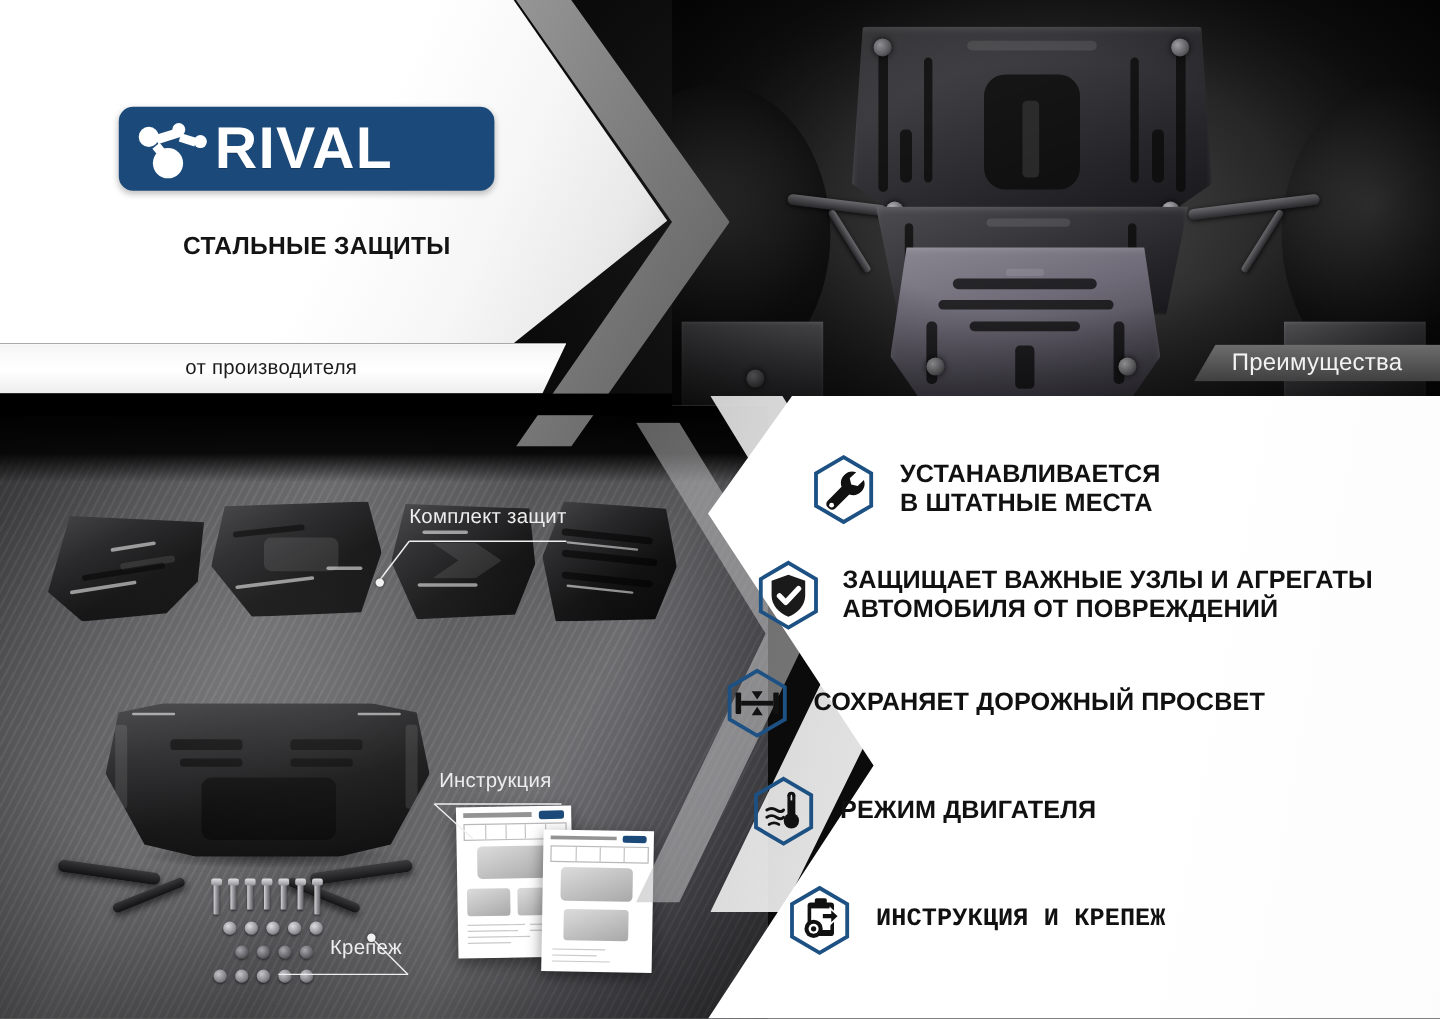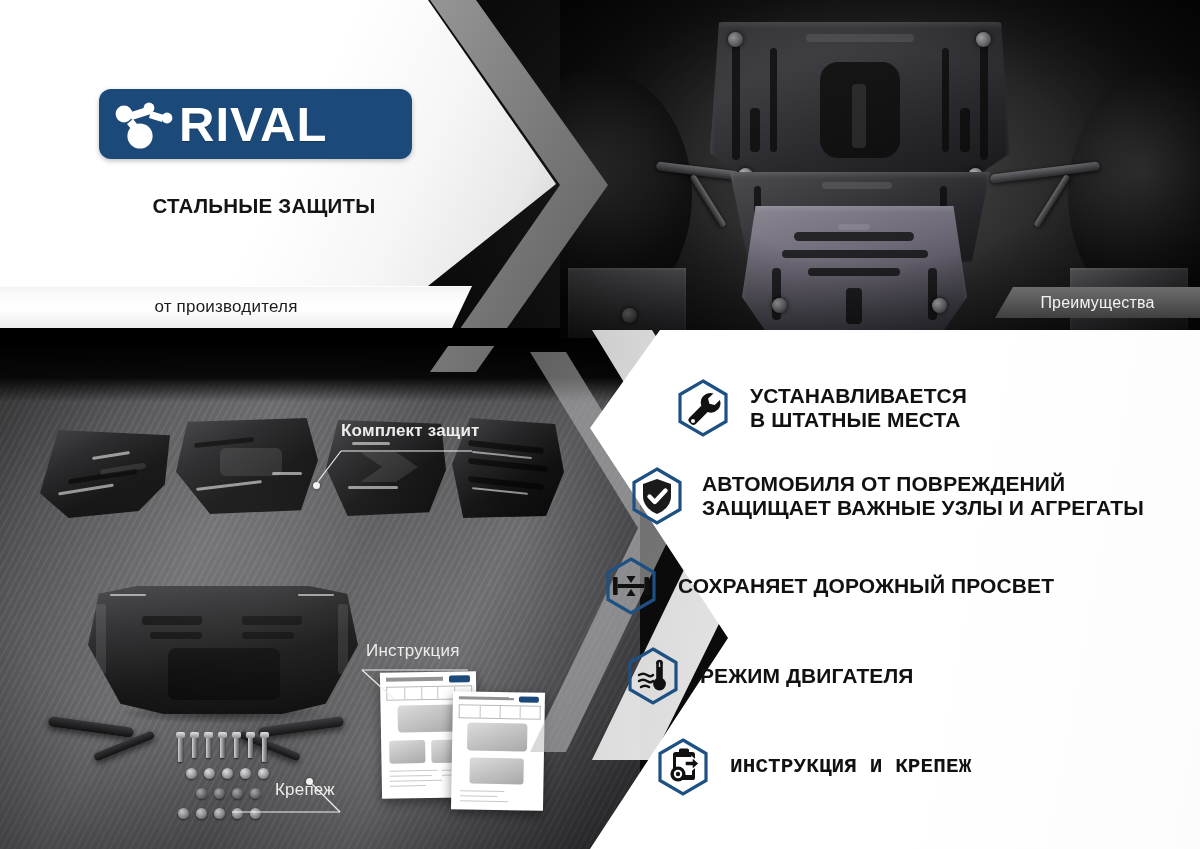--- a/index.html
+++ b/index.html
@@ -207,21 +207,21 @@
     color:#141414;letter-spacing:.2px;
   }
 
   
   .adv-tab{
     position:absolute;left:995px;top:287px;width:205px;height:31px;
     background:linear-gradient(180deg,#6d6d6d 0%,#5b5b5b 40%,#3f3f3f 100%);
     clip-path:polygon(18px 0,205px 0,205px 31px,0 31px);
     display:flex;align-items:center;justify-content:center;
   }
-  .adv-tab span{color:#f2f2f2;font-size:16px;letter-spacing:.2px;}
+  .adv-tab span{color:#f2f2f2;font-size:20px;letter-spacing:.2px;}
 
   
   .features{position:absolute;left:600px;top:366px;width:600px;}
   .feat{display:flex;align-items:center;margin-bottom:0;}
   .feat .hexwrap{flex:none;display:flex;align-items:center;justify-content:center;}
   .feat .ftext{
     font-weight:bold;color:#111;line-height:1.14;letter-spacing:.1px;
   }
   #f0{margin-left:72px;height:84px;}
   #f1{margin-left:26px;height:92px;}
@@ -420,21 +420,21 @@
         <i style="left:50%"></i>
         <i style="left:75%"></i>
     </div>
     <div class="sh-img" style="left:16%;top:26%;width:66%;height:24%;border-radius:4px;"></div>
     <div class="sh-img" style="left:20%;top:56%;width:58%;height:22%;border-radius:3px;"></div>
     <div class="sh-ln" style="left:10%;top:84%;width:48%;"></div>
     <div class="sh-ln" style="left:10%;top:88%;width:40%;"></div>
     <div class="sh-ln" style="left:10%;top:92%;width:52%;"></div>
   </div>
 
-  <div class="callout" style="left:341px;top:421px;font-weight:bold;">
+  <div class="callout" style="left:341px;top:421px;">
     <span>Комплект защит</span>
   </div>
   <svg class="leader" style="left:300px;top:436px;width:180px;height:60px;" viewBox="0 0 180 60">
     <line x1="41" y1="15" x2="172" y2="15" stroke="#efefef" stroke-width="1.2"></line>
     <line x1="41" y1="15" x2="16" y2="48" stroke="#efefef" stroke-width="1.2"></line>
   </svg>
   <div class="dot" style="left:313px;top:482px;"></div>
 
   <div class="callout" style="left:366px;top:641px;">
     <span>Инструкция</span>
@@ -505,22 +505,22 @@
 
     <div class="feat" id="f1">
       <div class="hexwrap">
         <svg width="62" height="62" viewBox="0 0 62 62">
           <polygon points="31,4 54,17.5 54,44.5 31,58 8,44.5 8,17.5" fill="none" stroke="#1d5183" stroke-width="3.2"></polygon>
           <path d="M31 14 L45 19 v12c0 8.6-6.2 14.6-14 18-7.8-3.4-14-9.4-14-18V19z" fill="#1a1a1a"></path>
           <path d="M23.5 31.5 L28.8 37 L39.5 25.5" fill="none" stroke="#fff" stroke-width="4.4" stroke-linecap="round" stroke-linejoin="round"></path>
         </svg>
       </div>
       <div class="ftext">
+        <div>ЗАЩИЩАЕТ ВАЖНЫЕ УЗЛЫ И АГРЕГАТЫ</div>
         <div>АВТОМОБИЛЯ ОТ ПОВРЕЖДЕНИЙ</div>
-        <div>ЗАЩИЩАЕТ ВАЖНЫЕ УЗЛЫ И АГРЕГАТЫ</div>
       </div>
     </div>
 
     <div class="feat" id="f2">
       <div class="hexwrap">
         <svg width="62" height="62" viewBox="0 0 62 62">
           <polygon points="31,4 54,17.5 54,44.5 31,58 8,44.5 8,17.5" fill="none" stroke="#1d5183" stroke-width="3.2"></polygon>
           <g fill="#111">
             <rect x="13" y="22" width="4.6" height="18" rx="1"></rect>
             <rect x="44.4" y="22" width="4.6" height="18" rx="1"></rect>

